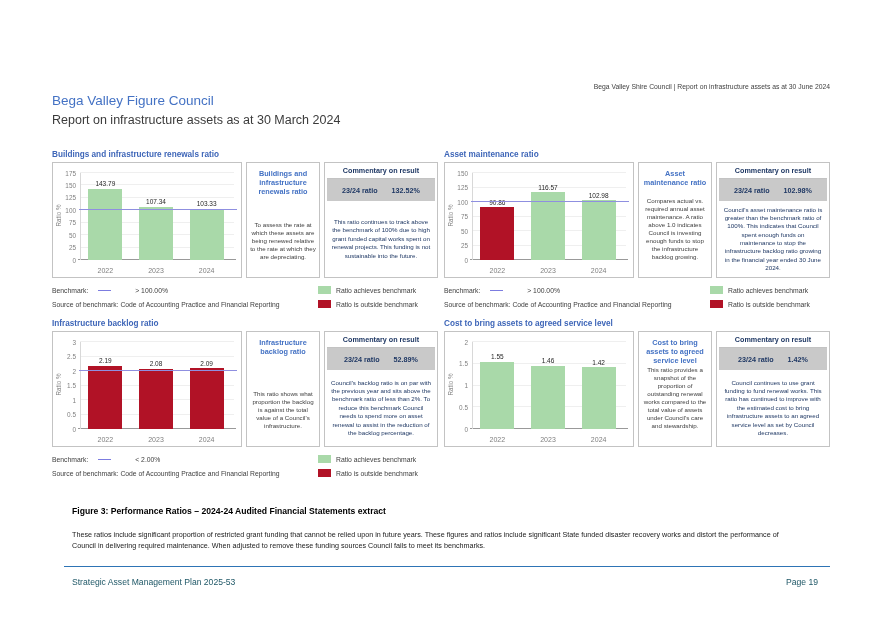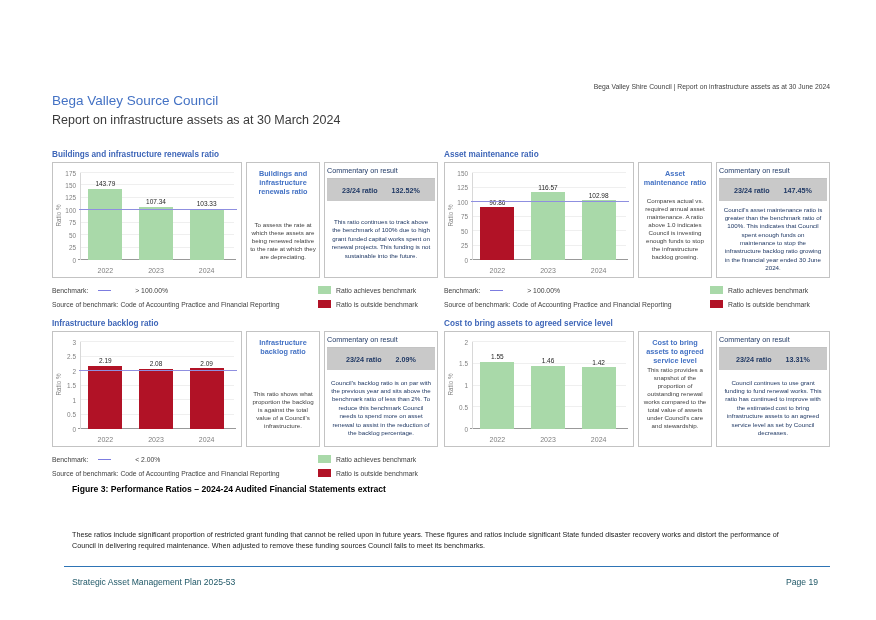--- a/index.html
+++ b/index.html
@@ -27,45 +27,45 @@
   .benchline{position:absolute;left:26px;right:4px;border-top:1.4px solid #8F8FE0;z-index:5;}
   .bar{position:absolute;bottom:17px;width:34px;z-index:2;}
   .bar-label{position:absolute;width:50px;text-align:center;font-size:6.5px;color:#262626;z-index:4;}
 
   .desc-box{width:74px;flex:none;border:1px solid #C3C3C3;display:flex;flex-direction:column;
     align-items:center;text-align:center;padding:6px 3px 0 3px;box-sizing:border-box;background:#fff;}
   .desc-title{color:#4472C4;font-weight:bold;font-size:7.3px;line-height:1.25;}
   .desc-text{margin-top:auto;margin-bottom:16px;font-size:6.2px;color:#404040;line-height:1.3;}
 
   .commentary-box{flex:1;border:1px solid #C3C3C3;display:flex;flex-direction:column;background:#fff;}
-  .commentary-header{margin:1px 2px 0 2px;height:14px;line-height:14px;text-align:left;
-    color:#1F3864;font-weight:normal;font-size:7.2px;border-bottom:1px solid #C3C3C3;}
+  .commentary-header{margin:1px 2px 0 2px;height:14px;line-height:14px;text-align:center;
+    color:#1F3864;font-weight:bold;font-size:7.2px;border-bottom:1px solid #C3C3C3;}
   .ratio-band{margin:0 2px;background:#C9C9C9;height:22px;display:flex;align-items:center;
     justify-content:center;gap:14px;color:#1F3864;font-weight:bold;font-size:7.2px;}
   .commentary-text{flex:1;display:flex;align-items:center;justify-content:center;
     padding:2px 6px;font-size:6.2px;color:#1F3864;text-align:center;line-height:1.35;}
 
   .benchmark-block{margin-top:5px;}
   .bench-row{position:relative;height:14px;font-size:6.8px;color:#404040;display:flex;align-items:center;}
   .bench-dash{display:inline-block;width:13px;border-top:1.3px solid #7C7CE0;margin-left:10px;}
   .bench-value{margin-left:24px;}
   .legend{position:absolute;left:266px;display:flex;align-items:center;gap:5px;}
   .swatch{width:13px;height:8px;display:inline-block;}
 
-  .figure-caption{position:absolute;left:72px;top:484px;font-size:8.6px;font-weight:bold;color:#000;}
+  .figure-caption{position:absolute;left:72px;top:506px;font-size:8.6px;font-weight:bold;color:#000;}
   .figure-note{position:absolute;left:72px;top:530px;width:716px;font-size:7.2px;color:#1a1a1a;line-height:1.5;}
   .footer-rule{position:absolute;left:64px;right:46px;top:566px;border-top:1.6px solid #2E74B5;}
   .footer{position:absolute;left:72px;right:58px;top:577px;display:flex;justify-content:space-between;
     font-size:8.6px;color:#215968;}
 </style>
 </head>
 <body>
 
 <div class="header-right">Bega Valley Shire Council | Report on infrastructure assets as at 30 June 2024</div>
-<div class="council-title">Bega Valley Source Council</div>
+<div class="council-title">Bega Valley Figure Council</div>
 <div class="report-title">Report on infrastructure assets as at 30 March 2024</div>
 
 <div class="panels-grid">
 
   <section class="panel">
     <h3 class="panel-title">Buildings and infrastructure renewals ratio</h3>
     <div class="panel-boxes">
       <div class="chart-box">
           <div class="ylab">Ratio %</div>
           <div class="ytick" style="bottom: 13.5px;">0</div>
@@ -161,21 +161,21 @@
           <div class="benchline" style="bottom: 75px;"></div>
         </div>
       <div class="desc-box">
         <div class="desc-title">Asset maintenance ratio</div>
         <div class="desc-text">Compares actual vs. required annual asset maintenance. A ratio above 1.0 indicates Council is investing enough funds to stop the infrastructure backlog growing.</div>
       </div>
       <div class="commentary-box">
         <div class="commentary-header">Commentary on result</div>
         <div class="ratio-band">
           <span>23/24 ratio</span>
-          <span>147.45%</span>
+          <span>102.98%</span>
         </div>
         <div class="commentary-text">Council's asset maintenance ratio is greater than the benchmark ratio of 100%. This indicates that Council spent enough funds on maintenance to stop the infrastructure backlog ratio growing in the financial year ended 30 June 2024.</div>
       </div>
     </div>
     <div class="benchmark-block">
       <div class="bench-row">
         <span>Benchmark:</span>
         <span class="bench-dash"></span>
         <span class="bench-value">&gt; 100.00%</span>
         <span class="legend">
@@ -225,21 +225,21 @@
           <div class="benchline" style="bottom: 75px;"></div>
         </div>
       <div class="desc-box">
         <div class="desc-title">Infrastructure backlog ratio</div>
         <div class="desc-text">This ratio shows what proportion the backlog is against the total value of a Council's infrastructure.</div>
       </div>
       <div class="commentary-box">
         <div class="commentary-header">Commentary on result</div>
         <div class="ratio-band">
           <span>23/24 ratio</span>
-          <span>2.09%</span>
+          <span>52.89%</span>
         </div>
         <div class="commentary-text">Council's backlog ratio is on par with the previous year and sits above the benchmark ratio of less than 2%. To reduce this benchmark Council needs to spend more on asset renewal to assist in the reduction of the backlog percentage.</div>
       </div>
     </div>
     <div class="benchmark-block">
       <div class="bench-row">
         <span>Benchmark:</span>
         <span class="bench-dash"></span>
         <span class="bench-value">&lt; 2.00%</span>
         <span class="legend">
@@ -284,21 +284,21 @@
           <div class="xtick" style="left: 133.667px;">2024</div>
         </div>
       <div class="desc-box">
         <div class="desc-title">Cost to bring assets to agreed service level</div>
         <div class="desc-text">This ratio provides a snapshot of the proportion of outstanding renewal works compared to the total value of assets under Council's care and stewardship.</div>
       </div>
       <div class="commentary-box">
         <div class="commentary-header">Commentary on result</div>
         <div class="ratio-band">
           <span>23/24 ratio</span>
-          <span>13.31%</span>
+          <span>1.42%</span>
         </div>
         <div class="commentary-text">Council continues to use grant funding to fund renewal works. This ratio has continued to improve with the estimated cost to bring infrastructure assets to an agreed service level as set by Council decreases.</div>
       </div>
     </div>
   </section>
 
 </div>
 
 <div class="figure-caption">Figure 3: Performance Ratios – 2024-24 Audited Financial Statements extract</div>
 <div class="figure-note"> These ratios include significant proportion of restricted grant funding that cannot be relied upon in future years. These figures and ratios include significant State funded disaster recovery works and distort the performance of Council in delivering required maintenance. When adjusted to remove these funding sources Council fails to meet its benchmarks.</div>

